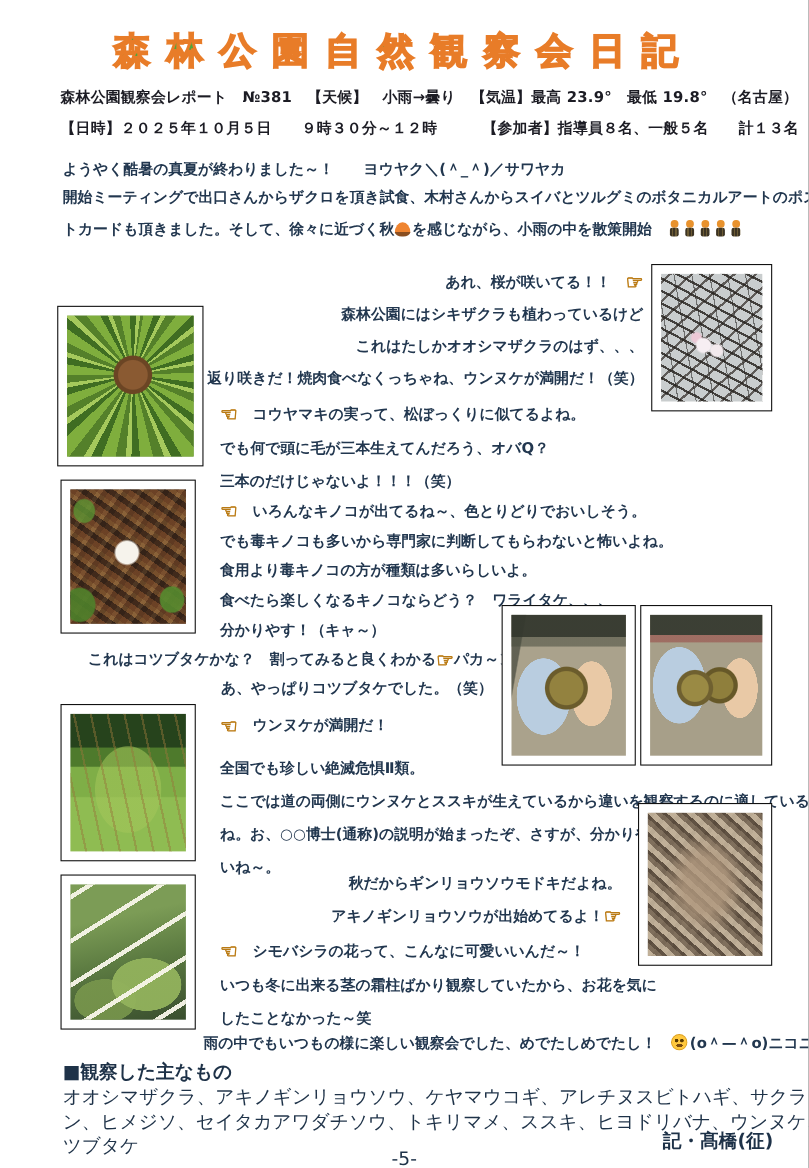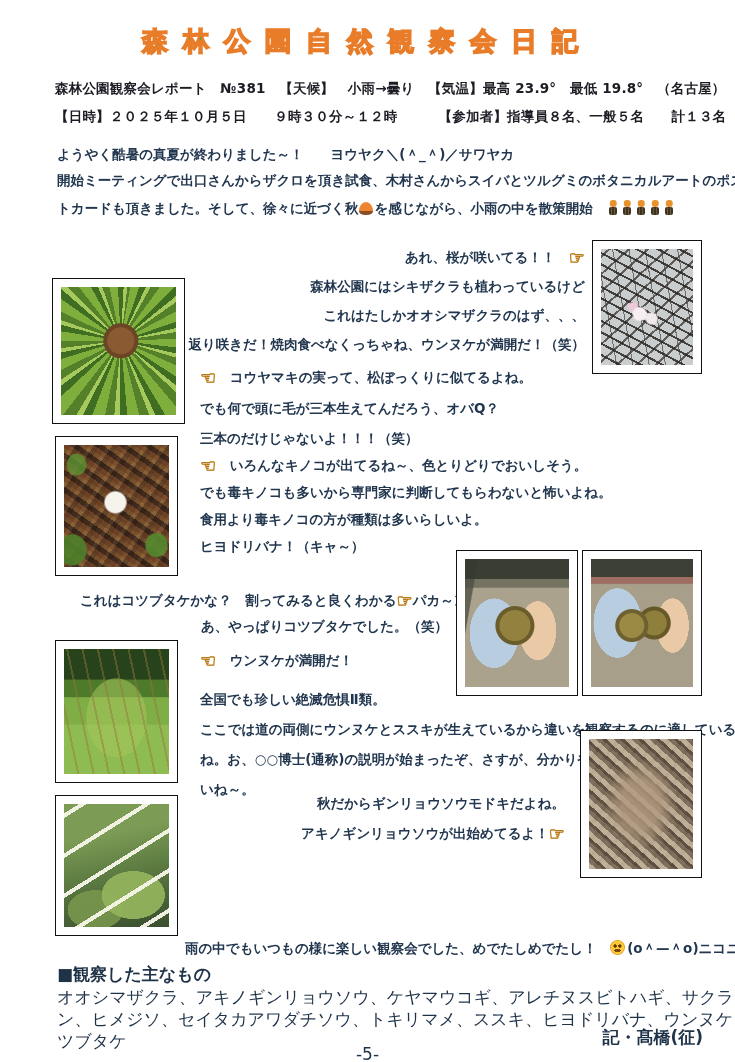--- a/index.html
+++ b/index.html
@@ -5,21 +5,21 @@
   html,body{margin:0;padding:0;background:#888;}
   .page{
     position:relative;width:735px;height:1062px;background:#ffffff;
     margin:0 auto;overflow:hidden;
     font-family:"DejaVu Sans","Liberation Sans",sans-serif;
     font-weight:bold;color:#22374f;
   }
   .abs{position:absolute;white-space:nowrap;}
   .page-title{
     left:0;right:0;top:24px;text-align:center;
-    font-size:26px;letter-spacing:15px;color:#4ca83c;
+    font-size:33px;letter-spacing:15px;color:#4ca83c;
     -webkit-text-stroke:1.6px #e87c28;
     text-shadow:0 0 1px #e87c28;
     white-space:nowrap;
   }
   .hdr{font-size:13.5px;color:#1c1c24;letter-spacing:0.2px;}
   .body-txt{font-size:13.5px;line-height:1.0;}
   .rightblk{text-align:right;}
   .lineset div{white-space:nowrap;}
   .pt{color:#eda733;font-size:18px;font-weight:normal;vertical-align:-2px;-webkit-text-stroke:0.8px #b97a14;}
   
@@ -131,21 +131,22 @@
   <div class="abs body-txt lineset" style="left:200px;top:362px;line-height:30px;">
     <div><span class="pt">☜</span><span>　コウヤマキの実って、松ぼっくりに似てるよね。</span></div>
     <div>でも何で頭に毛が三本生えてんだろう、オバQ？</div>
     <div>三本のだけじゃないよ！！！（笑）</div>
   </div>
 
   <div class="abs body-txt lineset" style="left:200px;top:452px;line-height:27px;">
     <div><span class="pt">☜</span><span>　いろんなキノコが出てるね～、色とりどりでおいしそう。</span></div>
     <div>でも毒キノコも多いから専門家に判断してもらわないと怖いよね。</div>
     <div>食用より毒キノコの方が種類は多いらしいよ。</div>
-    <div>ヒヨドリバナ！（キャ～）</div>
+    <div>食べたら楽しくなるキノコならどう？　ワライタケ、、、</div>
+    <div>分かりやす！（キャ～）</div>
   </div>
 
   <div class="abs body-txt" style="left:80px;top:592px;width:372px;">
     <span>これはコツブタケかな？　割ってみると良くわかる</span><span class="pt">☞</span><span>パカ～ン</span>
   </div>
   <div class="abs body-txt rightblk" style="left:80px;top:620px;width:368px;">あ、やっぱりコツブタケでした。（笑）</div>
 
   <div class="abs body-txt" style="left:200px;top:652px;">
     <span class="pt">☜</span><span>　ウンヌケが満開だ！</span>
   </div>
@@ -154,20 +155,25 @@
     <div>ここでは道の両側にウンヌケとススキが生えているから違いを観察するのに適している</div>
     <div>ね。お、○○博士(通称)の説明が始まったぞ、さすが、分かりやす</div>
     <div>いね～。</div>
   </div>
 
   <div class="abs body-txt rightblk lineset" style="left:260px;top:788px;width:305px;line-height:30px;">
     <div>秋だからギンリョウソウモドキだよね。</div>
     <div><span>アキノギンリョウソウが出始めてるよ！</span><span class="pt">☞</span></div>
   </div>
 
+  <div class="abs body-txt lineset" style="left:200px;top:850px;line-height:30px;">
+    <div><span class="pt">☜</span><span>　シモバシラの花って、こんなに可愛いいんだ～！</span></div>
+    <div>いつも冬に出来る茎の霜柱ばかり観察していたから、お花を気に</div>
+    <div>したことなかった～笑</div>
+  </div>
 
   <div class="abs body-txt" style="left:185px;top:940px;">
     <span>雨の中でもいつもの様に楽しい観察会でした、めでたしめでたし！　</span><span class="smiley"></span><span>(o＾—＾o)ニコニコ</span>
   </div>
 
   <div class="abs foot" style="left:57px;top:963px;">■観察した主なもの</div>
   <div class="abs foot" style="left:57px;top:986px;font-weight:normal;">オオシマザクラ、アキノギンリョウソウ、ケヤマウコギ、アレチヌスビトハギ、サクラタデ、ボントクタデ、ヌマダイコ</div>
   <div class="abs foot" style="left:57px;top:1008px;font-weight:normal;">ン、ヒメジソ、セイタカアワダチソウ、トキリマメ、ススキ、ヒヨドリバナ、ウンヌケ、サワシロギク、サワヒヨドリ、コ</div>
   <div class="abs foot" style="left:57px;top:1030px;font-weight:normal;">ツブタケ</div>
   <div class="abs foot" style="right:32px;top:1026px;">記・髙橋(征)</div>

